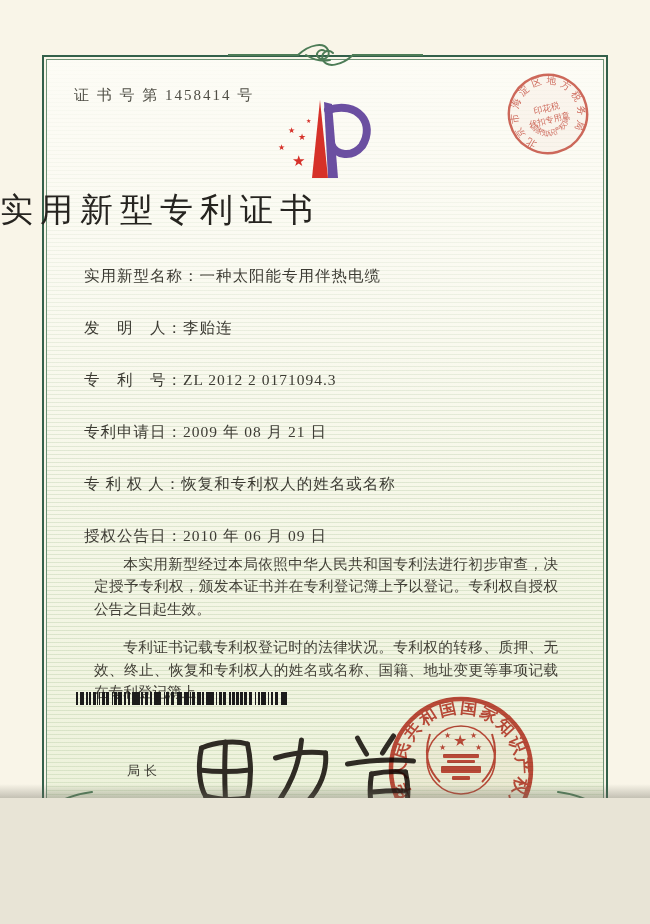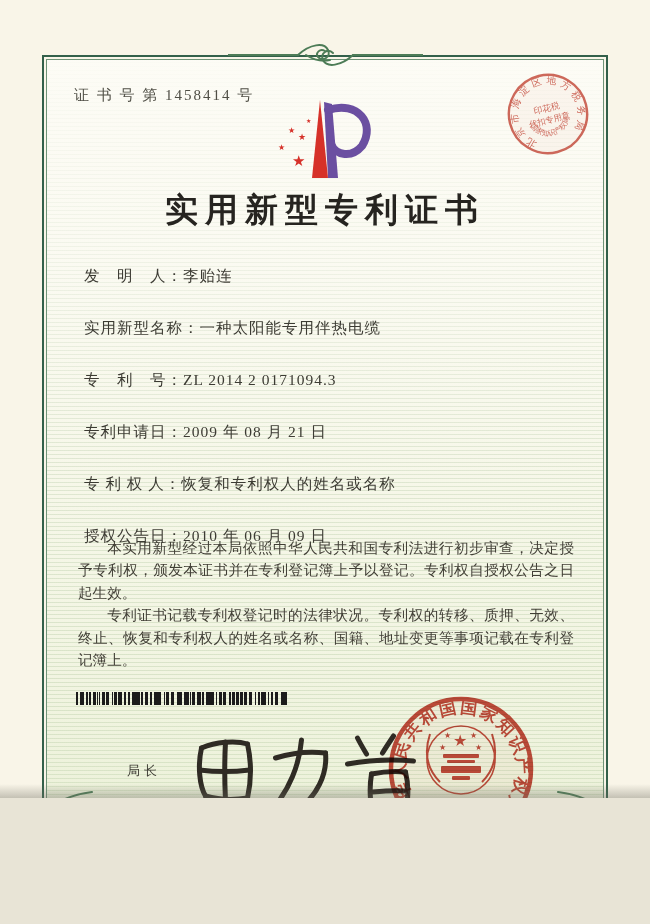--- a/index.html
+++ b/index.html
@@ -47,37 +47,37 @@
   .orn-bl{left:30px;top:790px;}
   .orn-br{left:530px;top:790px;transform:scaleX(-1);}
   .orn-bot{left:316px;top:862px;}
   
   .cert-no{
     position:absolute;left:74px;top:86px;
     font-size:15px;letter-spacing:2px;color:#4f4e45;
   }
   .logo{position:absolute;left:262px;top:92px;width:140px;height:95px;}
   .title{
-    position:absolute;left:0;right:0;top:188px;text-align:center;
-    font-size:33px;font-weight:bold;letter-spacing:7px;color:#262420;
+    position:absolute;left:0;right:0;top:188px;
+    font-size:33px;font-weight:normal;letter-spacing:7px;color:#262420;
   }
   .fields{
     position:absolute;left:84px;top:266px;
     display:flex;flex-direction:column;gap:31px;
     font-size:15.5px;color:#3c3b33;letter-spacing:1px;
   }
   .f-row{white-space:nowrap;}
   .f-label{color:#3c3b33;}
   .f-value{color:#3c3b33;}
   .body-text{
     position:absolute;left:78px;top:537px;width:496px;
     font-size:14.6px;line-height:22.4px;color:#413f36;
     text-align:justify;
   }
-  .body-text p{margin:0;text-indent:2em;}
+  .body-text p{margin:16px;text-indent:2em;}
   .barcode{
     position:absolute;left:76px;top:692px;width:211px;height:13px;
     background-image:
       repeating-linear-gradient(90deg,#1c1c1c 0px,#1c1c1c 2px,transparent 2px,transparent 4px,#1c1c1c 4px,#1c1c1c 7px,transparent 7px,transparent 10px,#1c1c1c 10px,#1c1c1c 11px,transparent 11px,transparent 13px),
       repeating-linear-gradient(90deg,#1c1c1c 0px,#1c1c1c 1px,transparent 1px,transparent 6px,#1c1c1c 6px,#1c1c1c 8px,transparent 8px,transparent 11px,#1c1c1c 11px,#1c1c1c 12px,transparent 12px,transparent 17px,#1c1c1c 17px,#1c1c1c 20px,transparent 20px,transparent 21px);
   }
   .director-label{
     position:absolute;left:127px;top:762px;
     font-size:13px;letter-spacing:4px;color:#3c3b33;
   }
@@ -159,27 +159,27 @@
         <text x="16" y="58" font-size="8">★</text>
         <text x="30" y="74" font-size="15">★</text>
       </g>
     </svg>
   </div>
 
   <div class="title">实用新型专利证书</div>
 
   <div class="fields">
     <div class="f-row">
+      <span class="f-label">实用新型名称：</span><span class="f-value">一种太阳能专用伴热电缆</span>
+    </div>
+    <div class="f-row">
       <span class="f-label">发　明　人：</span><span class="f-value">李贻连</span>
     </div>
     <div class="f-row">
-      <span class="f-label">实用新型名称：</span><span class="f-value">一种太阳能专用伴热电缆</span>
-    </div>
-    <div class="f-row">
-      <span class="f-label">专　利　号：</span><span class="f-value">ZL 2014 2 0171094.3</span>
+      <span class="f-label">专　利　号：</span><span class="f-value">ZL 2012 2 0171094.3</span>
     </div>
     <div class="f-row">
       <span class="f-label">专利申请日：</span><span class="f-value">2009 年 08 月 21 日</span>
     </div>
     <div class="f-row">
       <span class="f-label">专 利 权 人：</span><span class="f-value">恢复和专利权人的姓名或名称</span>
     </div>
     <div class="f-row">
       <span class="f-label">授权公告日：</span><span class="f-value">2010 年 06 月 09 日</span>
     </div>

